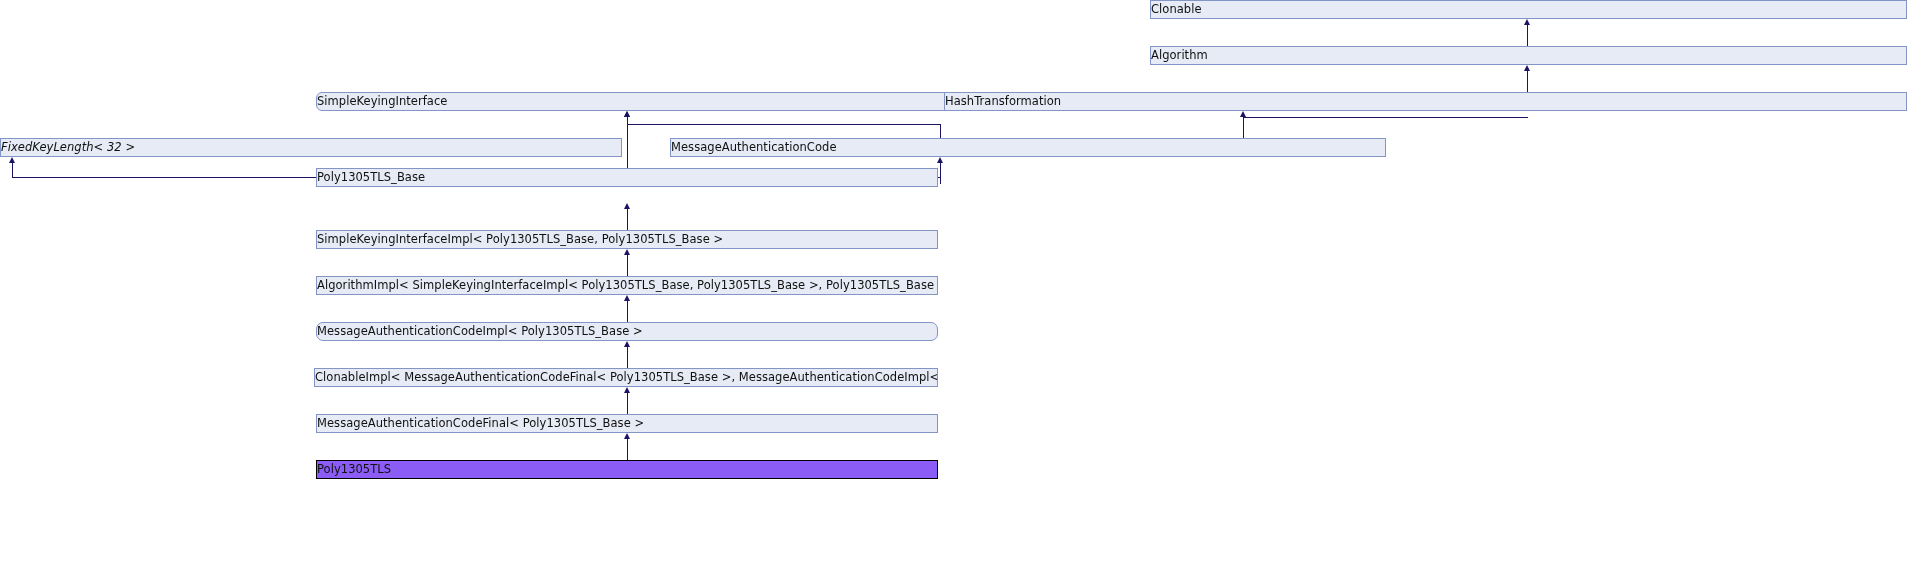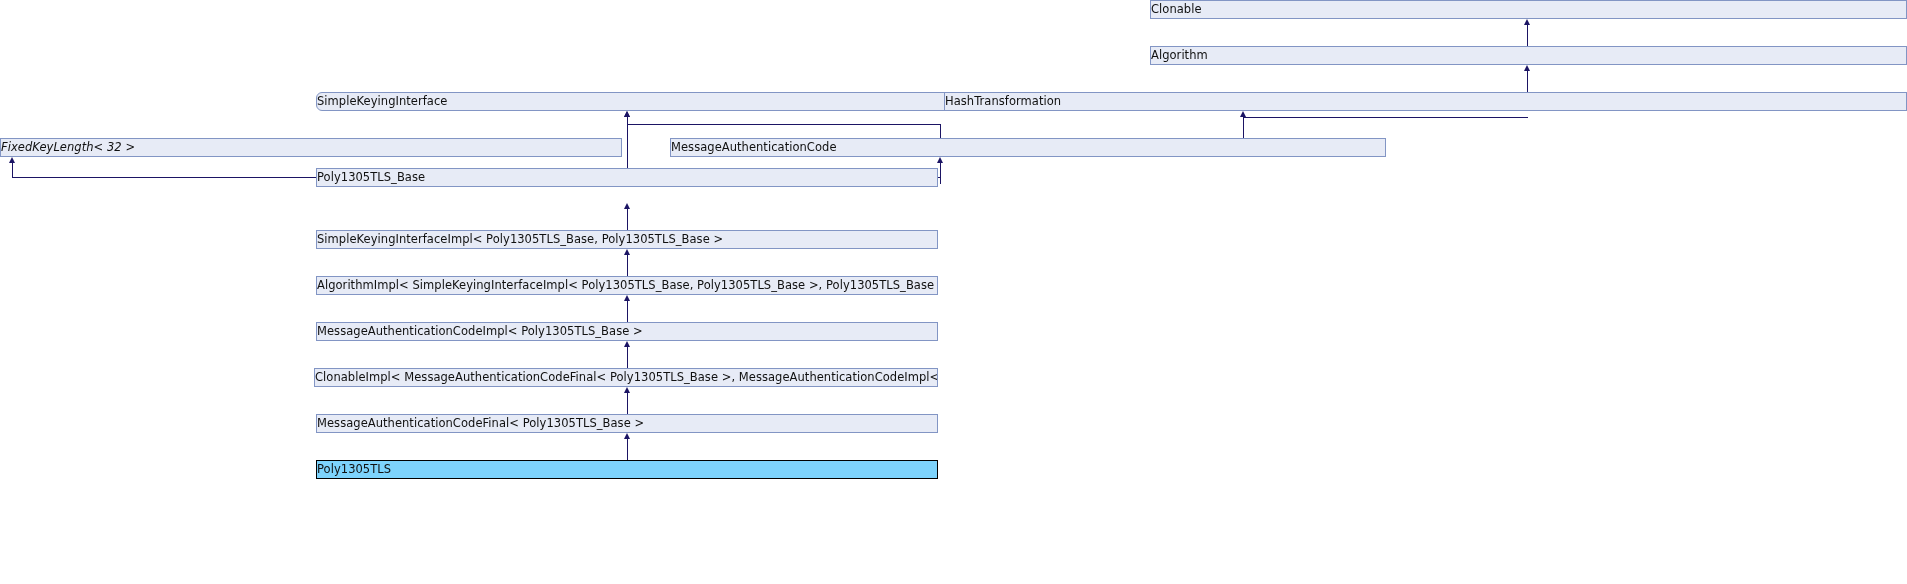--- a/index.html
+++ b/index.html
@@ -24,21 +24,21 @@
     height:19px;
     line-height:17px;
     text-align:left;
     font-size:11.5px;
     color:#101010;
     white-space:nowrap;
     overflow:hidden;
     letter-spacing:0.05px;
   }
   .node.current{
-    background:#7dd3fc;
+    background:#8b5cf6;
     border:1px solid #000000;
   }
   .node .lbl{
     display:block;
     width:100%;
     pointer-events:none;
   }
   
   .edge-v{
     position:absolute;
@@ -134,21 +134,21 @@
       </div>
       <div class="node" style="left: 316px; top: 168px; width: 622px;">
         <span class="lbl">Poly1305TLS_Base</span>
       </div>
       <div class="node" style="left: 316px; top: 230px; width: 622px;">
         <span class="lbl">SimpleKeyingInterfaceImpl&lt; Poly1305TLS_Base, Poly1305TLS_Base &gt;</span>
       </div>
       <div class="node" style="left: 316px; top: 276px; width: 622px;">
         <span class="lbl">AlgorithmImpl&lt; SimpleKeyingInterfaceImpl&lt; Poly1305TLS_Base, Poly1305TLS_Base &gt;, Poly1305TLS_Base &gt;</span>
       </div>
-      <div class="node" style="left: 316px; top: 322px; width: 622px;">
+      <div class="node" style="left: 316px; top: 322px; width: 622px; border-radius: 7px;">
         <span class="lbl">MessageAuthenticationCodeImpl&lt; Poly1305TLS_Base &gt;</span>
       </div>
       <div class="node" style="left: 314px; top: 368px; width: 624px;">
         <span class="lbl">ClonableImpl&lt; MessageAuthenticationCodeFinal&lt; Poly1305TLS_Base &gt;, MessageAuthenticationCodeImpl&lt; Poly1305TLS_Base &gt; &gt;</span>
       </div>
       <div class="node" style="left: 316px; top: 414px; width: 622px;">
         <span class="lbl">MessageAuthenticationCodeFinal&lt; Poly1305TLS_Base &gt;</span>
       </div>
       <div class="node current" style="left: 316px; top: 460px; width: 622px;">
         <span class="lbl">Poly1305TLS</span>

